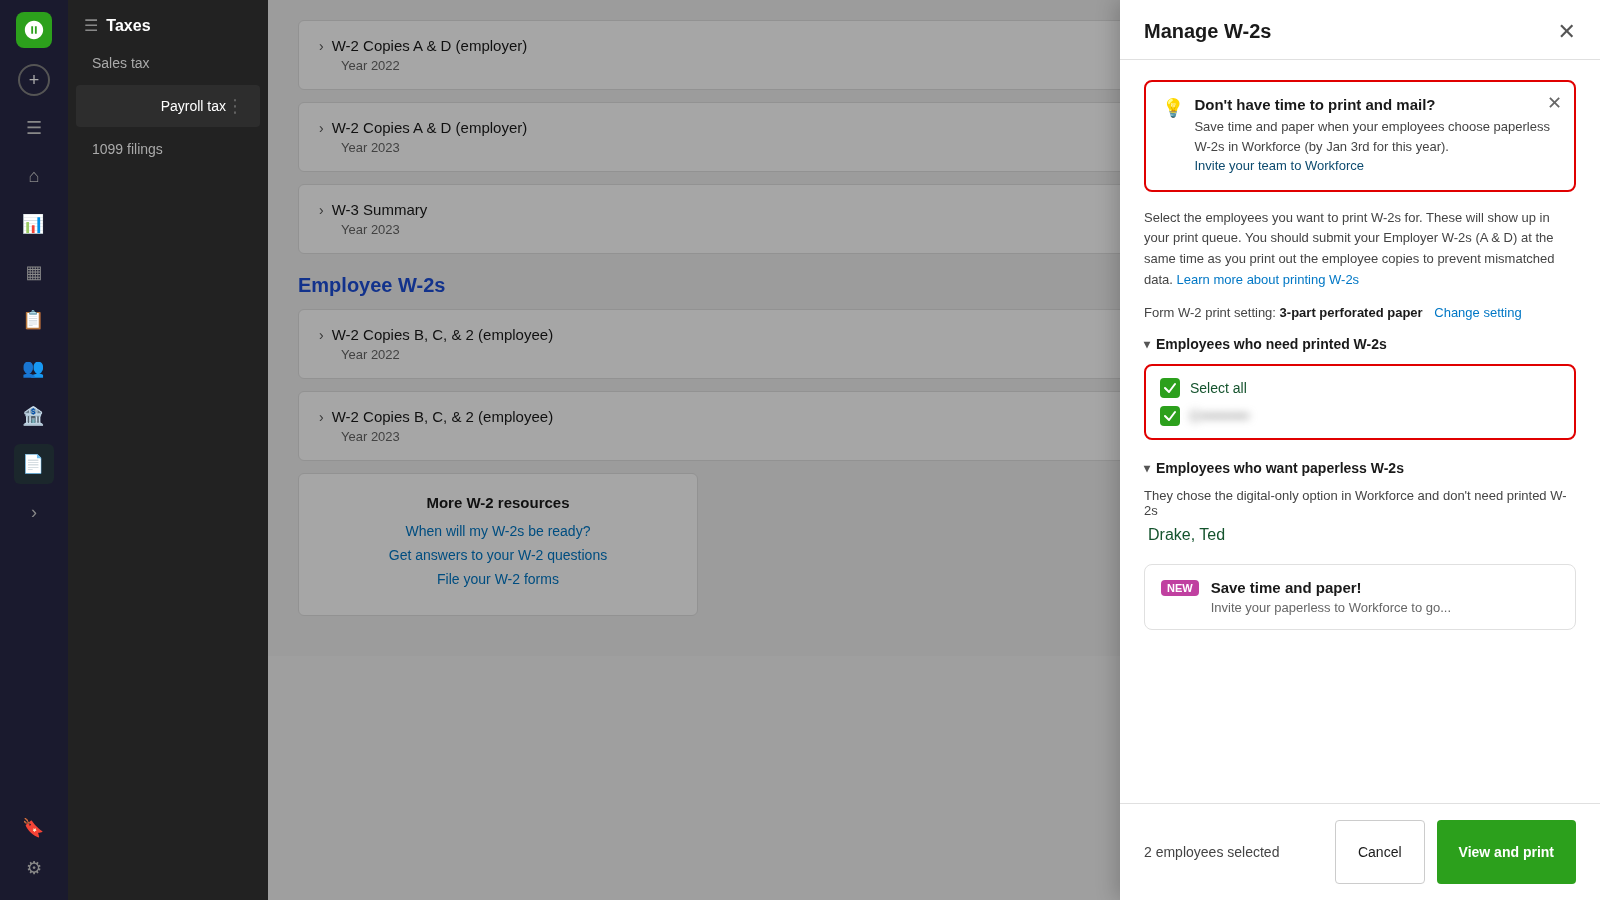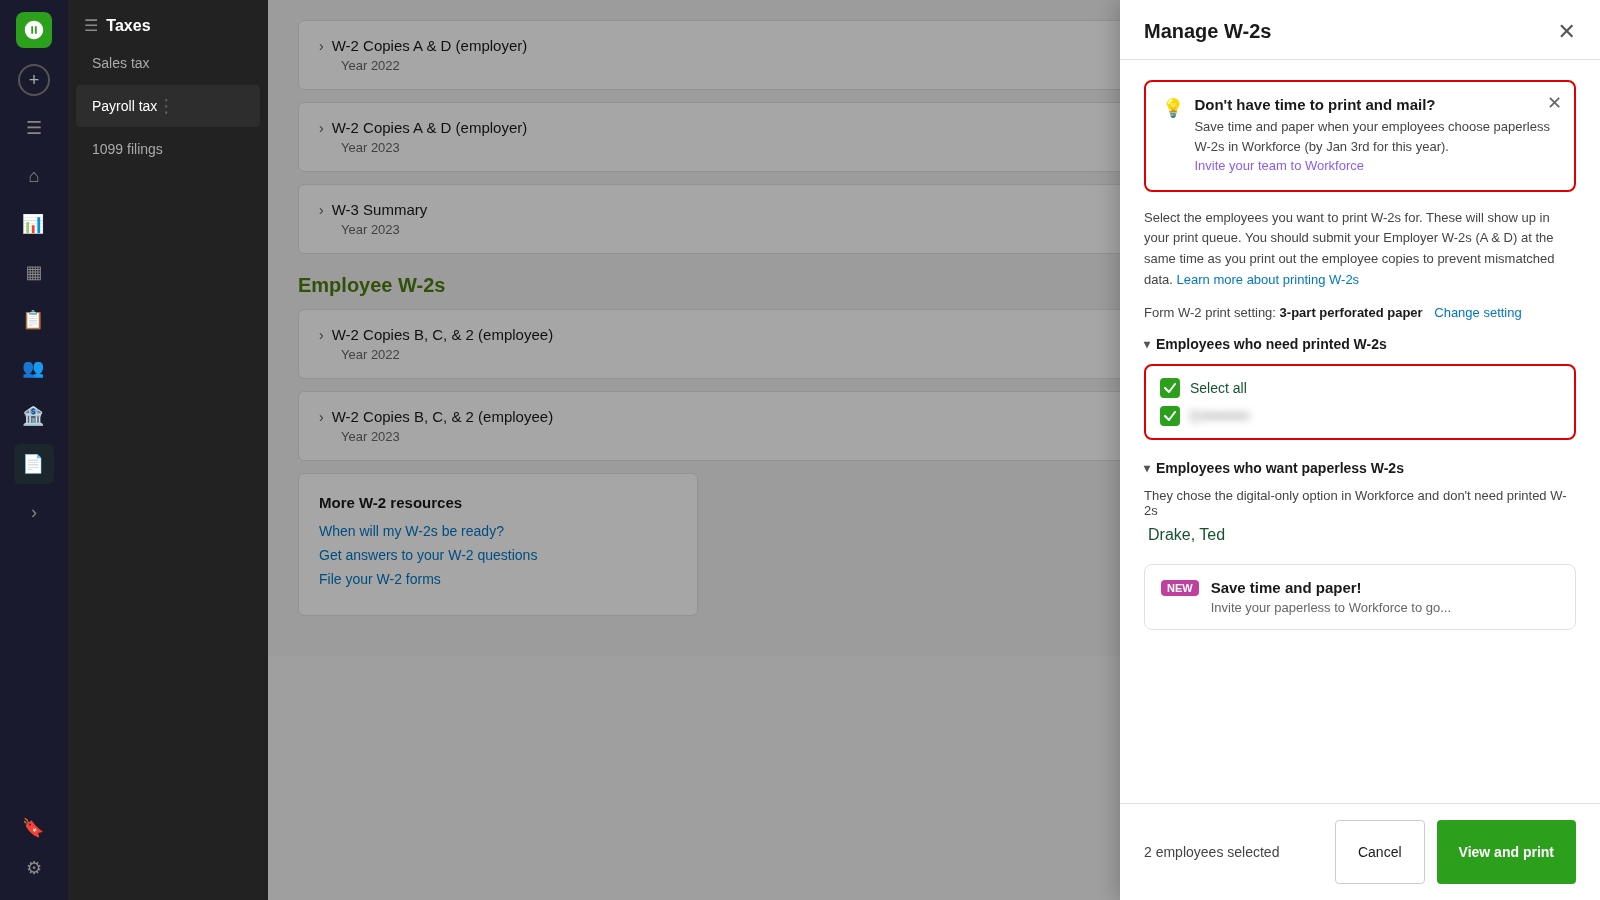--- a/index.html
+++ b/index.html
@@ -61,21 +61,21 @@
       font-size: 14px;
       cursor: pointer;
       border-radius: 4px;
       margin: 2px 8px;
     }
     .nav-item.active {
       background: #2d2d2d;
       color: #fff;
       font-weight: 500;
     }
-    .nav-item-with-dots { display: flex; align-items: center; justify-content: flex-start; }
+    .nav-item-with-dots { display: flex; align-items: center; justify-content: flex-end; }
     .nav-dots { color: #666; font-size: 18px; }
 
     
     .main-content {
       flex: 1;
       background: #f0f0f0;
       overflow-y: auto;
       padding: 0 0 20px 0;
       position: relative;
     }
@@ -95,30 +95,31 @@
     .form-item-header {
       display: flex; align-items: center; gap: 8px;
     }
     .form-item-chevron { color: #555; font-size: 14px; }
     .form-item-title { font-size: 15px; font-weight: 500; color: #1a1a1a; }
     .form-item-year { color: #666; font-size: 13px; margin-top: 4px; margin-left: 22px; }
 
     .section-title {
       font-size: 20px;
       font-weight: 600;
-      color: #4d7c0f;
+      color: #1d4ed8;
       margin: 20px 0 12px;
     }
 
     .more-resources {
       background: #fff;
       border-radius: 6px;
       padding: 20px;
       border: 1px solid #e0e0e0;
       max-width: 400px;
+      text-align: center;
     }
     .more-resources-title { font-size: 15px; font-weight: 600; color: #1a1a1a; margin-bottom: 12px; }
     .more-resources-link { color: #0077c5; font-size: 14px; margin-bottom: 8px; cursor: pointer; display: block; text-decoration: none; }
 
     
     .overlay {
       position: absolute;
       inset: 0;
       background: rgba(0,0,0,0.35);
       z-index: 10;
@@ -158,21 +159,21 @@
       border-radius: 8px;
       padding: 14px 16px;
       margin-bottom: 16px;
       background: #fff;
       position: relative;
     }
     .alert-header { display: flex; align-items: flex-start; gap: 10px; }
     .alert-icon { font-size: 18px; color: #f5a623; flex-shrink: 0; margin-top: 1px; }
     .alert-title { font-size: 15px; font-weight: 600; color: #1a1a1a; }
     .alert-body { font-size: 13px; color: #444; margin-top: 4px; line-height: 1.5; }
-    .alert-link { color: #8b5cf6; cursor: pointer; text-decoration: none; }
+    .alert-link { color: #0c4a6e; cursor: pointer; text-decoration: none; }
     .alert-close {
       position: absolute; top: 10px; right: 12px;
       font-size: 18px; color: #666; cursor: pointer; background: none; border: none;
     }
 
     
     .info-text {
       font-size: 13px;
       color: #444;
       line-height: 1.6;

